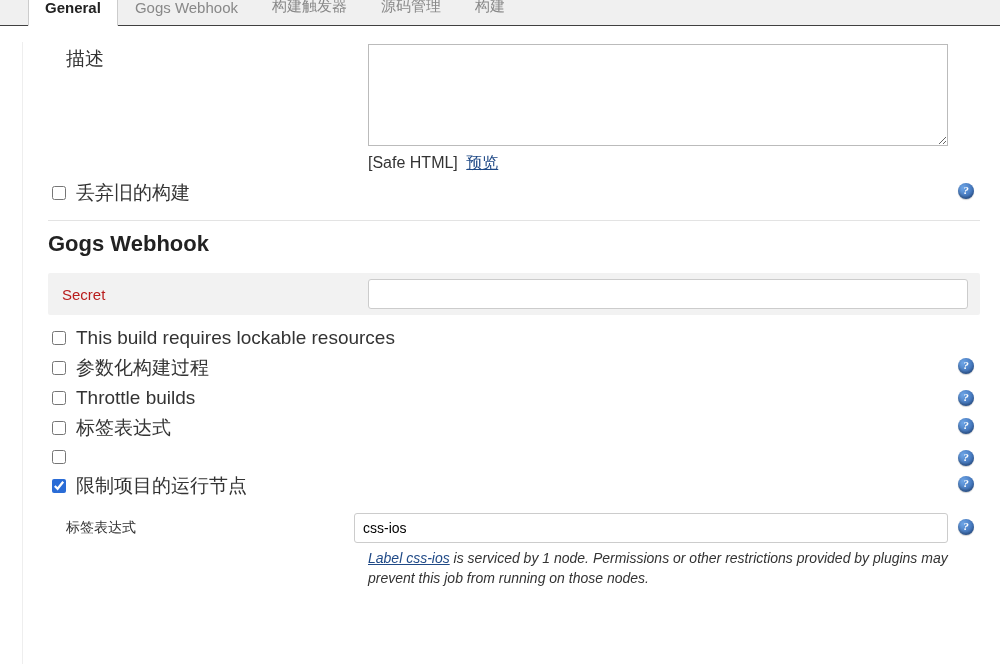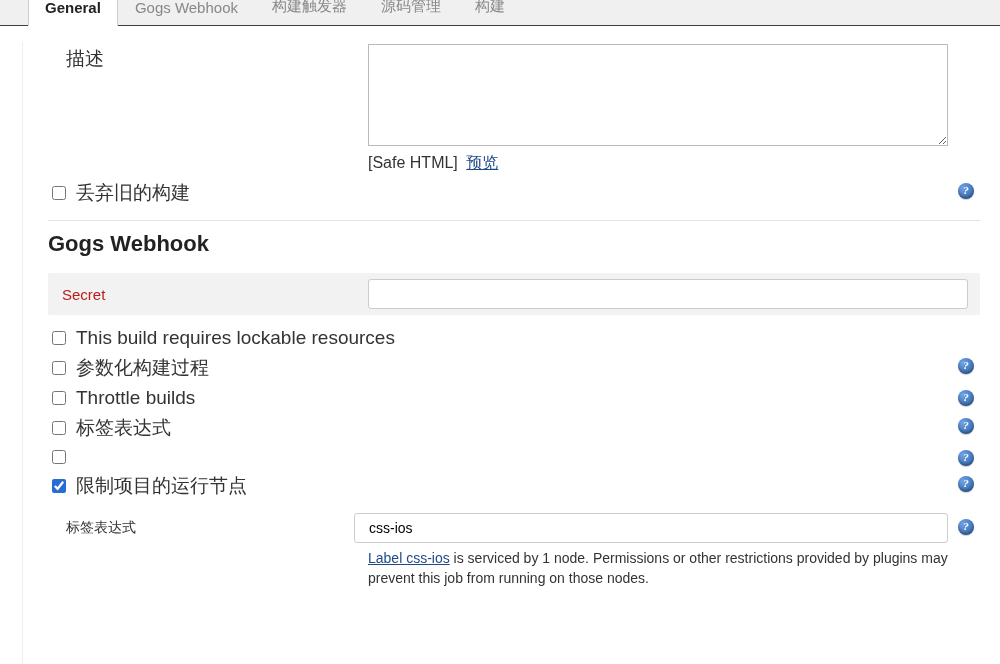--- a/index.html
+++ b/index.html
@@ -150,30 +150,31 @@
   .label-expr-label {
     width: 306px; flex: none;
     padding-left: 18px;
     font-size: 14px;
   }
   .label-expr-input {
     flex: 1;
     height: 30px;
     border: 1px solid #ccc;
     border-radius: 3px;
-    padding: 4px 14px;
+    padding: 4px 8px;
     font-size: 14px;
     margin-right: 32px;
   }
   .label-hint {
     margin-left: 320px;
     margin-right: 32px;
     font-size: 14px;
     color: #333;
     line-height: 1.4;
+    font-style: italic;
   }
   .label-hint .lh-link {
     color: #204a87;
     text-decoration: underline;
   }
   .help-icon {
     display: inline-block;
     width: 16px; height: 16px;
     border-radius: 8px;
     background: radial-gradient(circle at 30% 30%, #6ea5e6, #2a5ba5);

